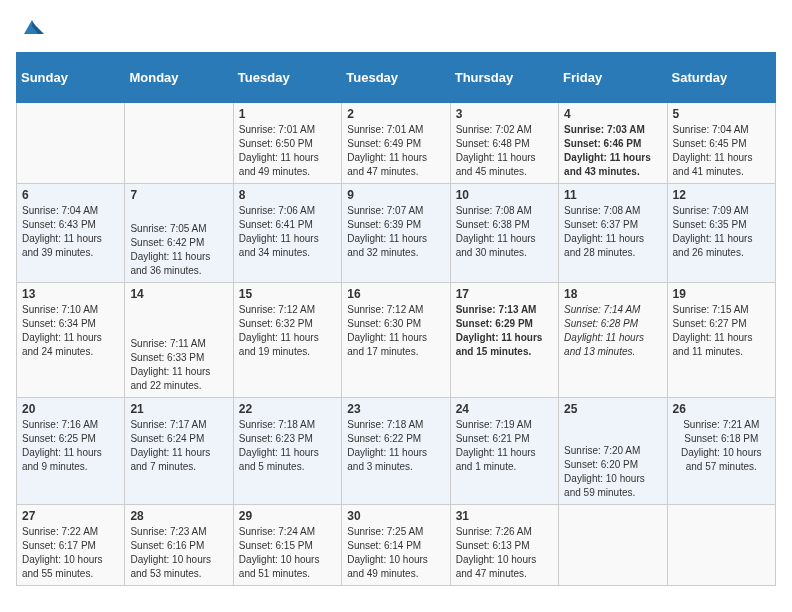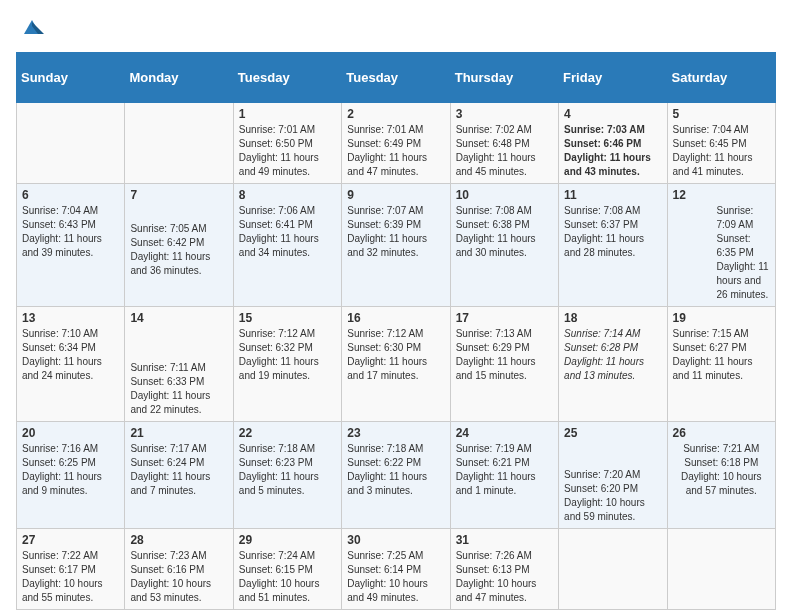--- a/index.html
+++ b/index.html
@@ -200,21 +200,21 @@
 Daylight: 11 hours and 30 minutes.</div>
         </td>
         <td>
           <span class="day-num">11</span>
           <div class="day-info" style="white-space: pre-line;">Sunrise: 7:08 AM
 Sunset: 6:37 PM
 Daylight: 11 hours and 28 minutes.</div>
         </td>
         <td>
           <span class="day-num">12</span>
-          <div class="day-info" style="white-space: pre-line; margin-left: 44px;">Sunrise: 7:09 AM
+          <div class="day-info" style="white-space: pre-line;">Sunrise: 7:09 AM
 Sunset: 6:35 PM
 Daylight: 11 hours and 26 minutes.</div>
         </td>
       </tr>
       <tr>
         <td>
           <span class="day-num">13</span>
           <div class="day-info" style="white-space: pre-line;">Sunrise: 7:10 AM
 Sunset: 6:34 PM
 Daylight: 11 hours and 24 minutes.</div>
@@ -232,21 +232,21 @@
 Daylight: 11 hours and 19 minutes.</div>
         </td>
         <td>
           <span class="day-num">16</span>
           <div class="day-info" style="white-space: pre-line;">Sunrise: 7:12 AM
 Sunset: 6:30 PM
 Daylight: 11 hours and 17 minutes.</div>
         </td>
         <td>
           <span class="day-num">17</span>
-          <div class="day-info" style="white-space: pre-line;">Sunrise: 7:13 AM
+          <div class="day-info" style="white-space: pre-line; font-weight: bold;">Sunrise: 7:13 AM
 Sunset: 6:29 PM
 Daylight: 11 hours and 15 minutes.</div>
         </td>
         <td>
           <span class="day-num">18</span>
           <div class="day-info" style="white-space: pre-line; font-style: italic;">Sunrise: 7:14 AM
 Sunset: 6:28 PM
 Daylight: 11 hours and 13 minutes.</div>
         </td>
         <td>

